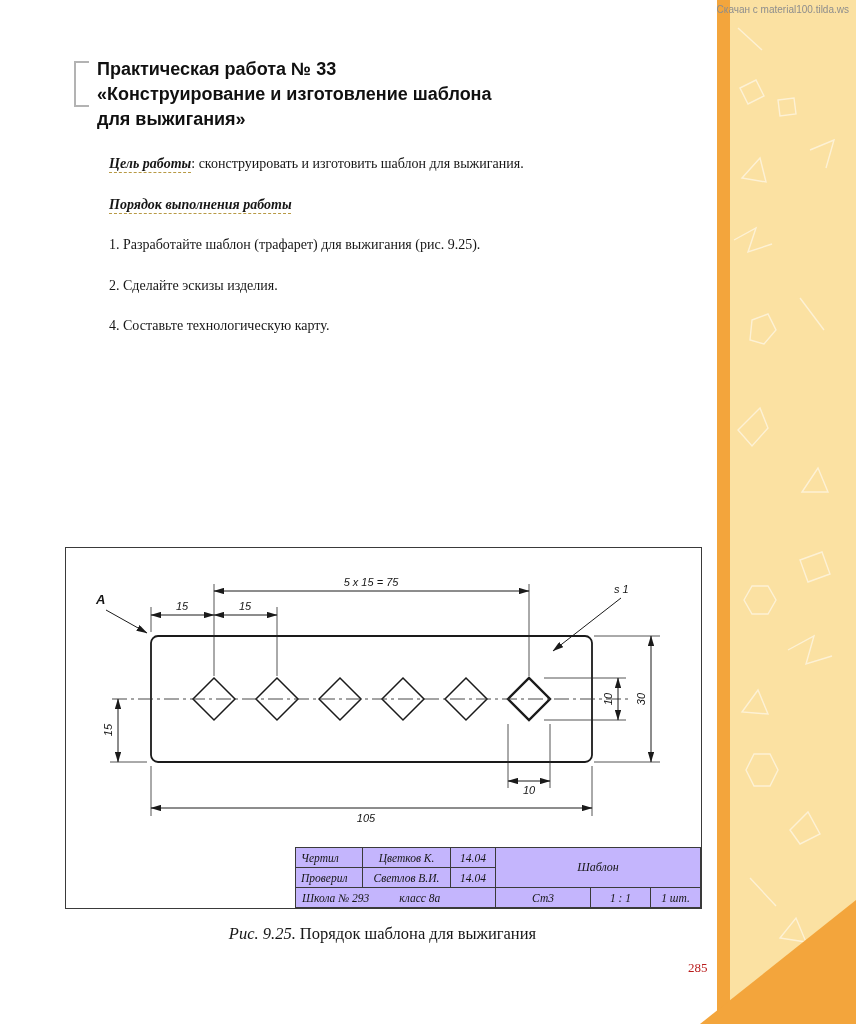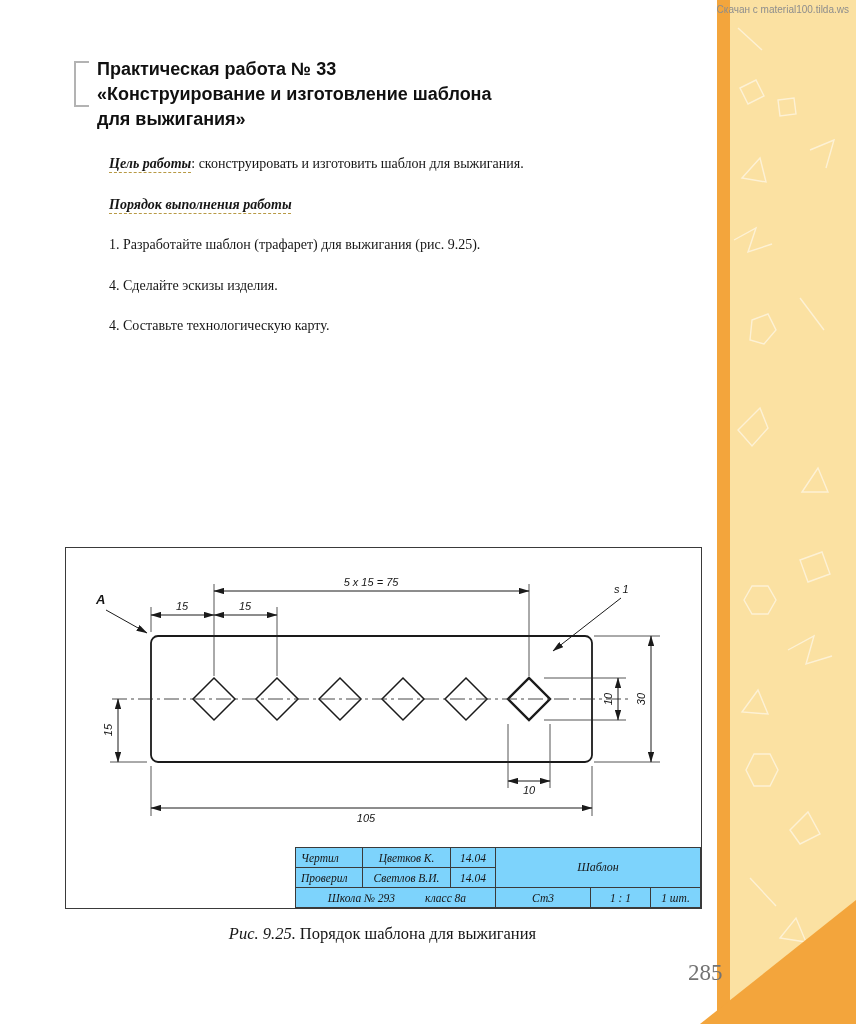--- a/index.html
+++ b/index.html
@@ -11,21 +11,21 @@
     color: #161616;
   }
   
   .band   { position: absolute; top: 0; right: 0; width: 126px; height: 1024px; background: #fbe1a2; }
   .stripe { position: absolute; top: 0; right: 126px; width: 13px; height: 1024px; background: #f3a53c; }
   .corner { position: absolute; left: 700px; top: 900px; width: 156px; height: 124px;
             background: #f3a53c; clip-path: polygon(0 100%, 100% 0, 100% 100%); z-index: 2; }
   .watermark { position: absolute; top: 4px; right: 7px; z-index: 6;
                font-family: "Liberation Sans", sans-serif; font-size: 10px; color: #8d8d8d; text-align: right; }
   .pagenum { position: absolute; left: 688px; top: 960px; z-index: 7;
-             font-size: 23px; color: #737373; }
+             font-size: 13px; color: #b91c1c; }
 
   .content { position: absolute; left: 65px; top: 57px; width: 637px; }
 
   .title-wrap { position: relative; margin-bottom: 20px; }
   .bracket { position: absolute; left: 9px; top: 4px; width: 13px; height: 42px;
              border-left: 2px solid #b3b3b3; border-top: 2px solid #b3b3b3; border-bottom: 2px solid #b3b3b3; }
   h1 { margin: 0 0 0 32px; font-family: "Liberation Sans", sans-serif;
        font-size: 18px; font-weight: 700; line-height: 25px; color: #101010; }
 
   .para { font-size: 14px; line-height: 24.6px; text-align: justify; text-indent: 28px; margin: 16px; }
@@ -34,25 +34,25 @@
           text-decoration-color: #b89a45; text-decoration-thickness: 1.2px; text-underline-offset: 3.5px; }
 
   .frame { position: absolute; left: 0; top: 490px; width: 635px; height: 360px;
            border: 1.5px solid #3a3a3a; background: #fff; text-decoration: underline; }
   .frame svg.drawing { position: absolute; left: 0; top: 0; }
   .dm   { font: italic 11px "Liberation Sans", sans-serif; fill: #151515; }
   .view { font: italic bold 13px "Liberation Sans", sans-serif; fill: #151515; }
 
   .tb { position: absolute; right: 0; bottom: 0; border-collapse: collapse;
         font-style: italic; font-size: 11.5px; font-family: "Liberation Serif", serif; color: #161616;
-        background: #7dd3fc; }
+        background: #c4b5fd; }
   .tb td { border: 1px solid #3a3a3a; height: 19px; text-align: center; padding: 0 3px; }
   .tb td.lbl { text-align: left; padding-left: 5px; }
   .tb td.part { font-size: 12px; }
-  .tb td.school { text-align: center; padding-left: 6px; }
+  .tb td.school { text-align: left; padding-left: 6px; }
   .tb .cls { margin-left: 30px; }
 
   .caption { position: absolute; left: 0; top: 867px; width: 635px; margin: 0;
              text-align: center; font-size: 16.5px; }
   .caption i { margin-right: 4px; }
 
   .band-deco { position: absolute; left: 0; top: 0; }
 </style>
 </head>
 <body>
@@ -99,21 +99,21 @@
         <span>для выжигания»</span>
       </h1>
     </div>
 
     <p class="para"><span class="lead">Цель работы</span><span>: сконструировать и изготовить шаблон для выжигания.</span></p>
 
 
     <p class="para"><span class="lead">Порядок выполнения работы</span></p>
 
     <p class="para">1. Разработайте шаблон (трафарет) для выжигания (рис. 9.25).</p>
-    <p class="para">4. Сделайте эскизы изделия.</p>
+    <p class="para">2. Сделайте эскизы изделия.</p>
     <p class="para">4. Составьте технологическую карту.</p>
 
     <div class="frame">
       <svg class="drawing" width="632" height="296" viewBox="0 0 632 296">
         <defs>
           <marker id="arr" viewBox="0 0 10 6" refX="9.5" refY="3" markerWidth="11" markerHeight="6.6" orient="auto-start-reverse">
             <path d="M0,0 L10,3 L0,6 Z" fill="#1a1a1a"></path>
           </marker>
         </defs>
 

